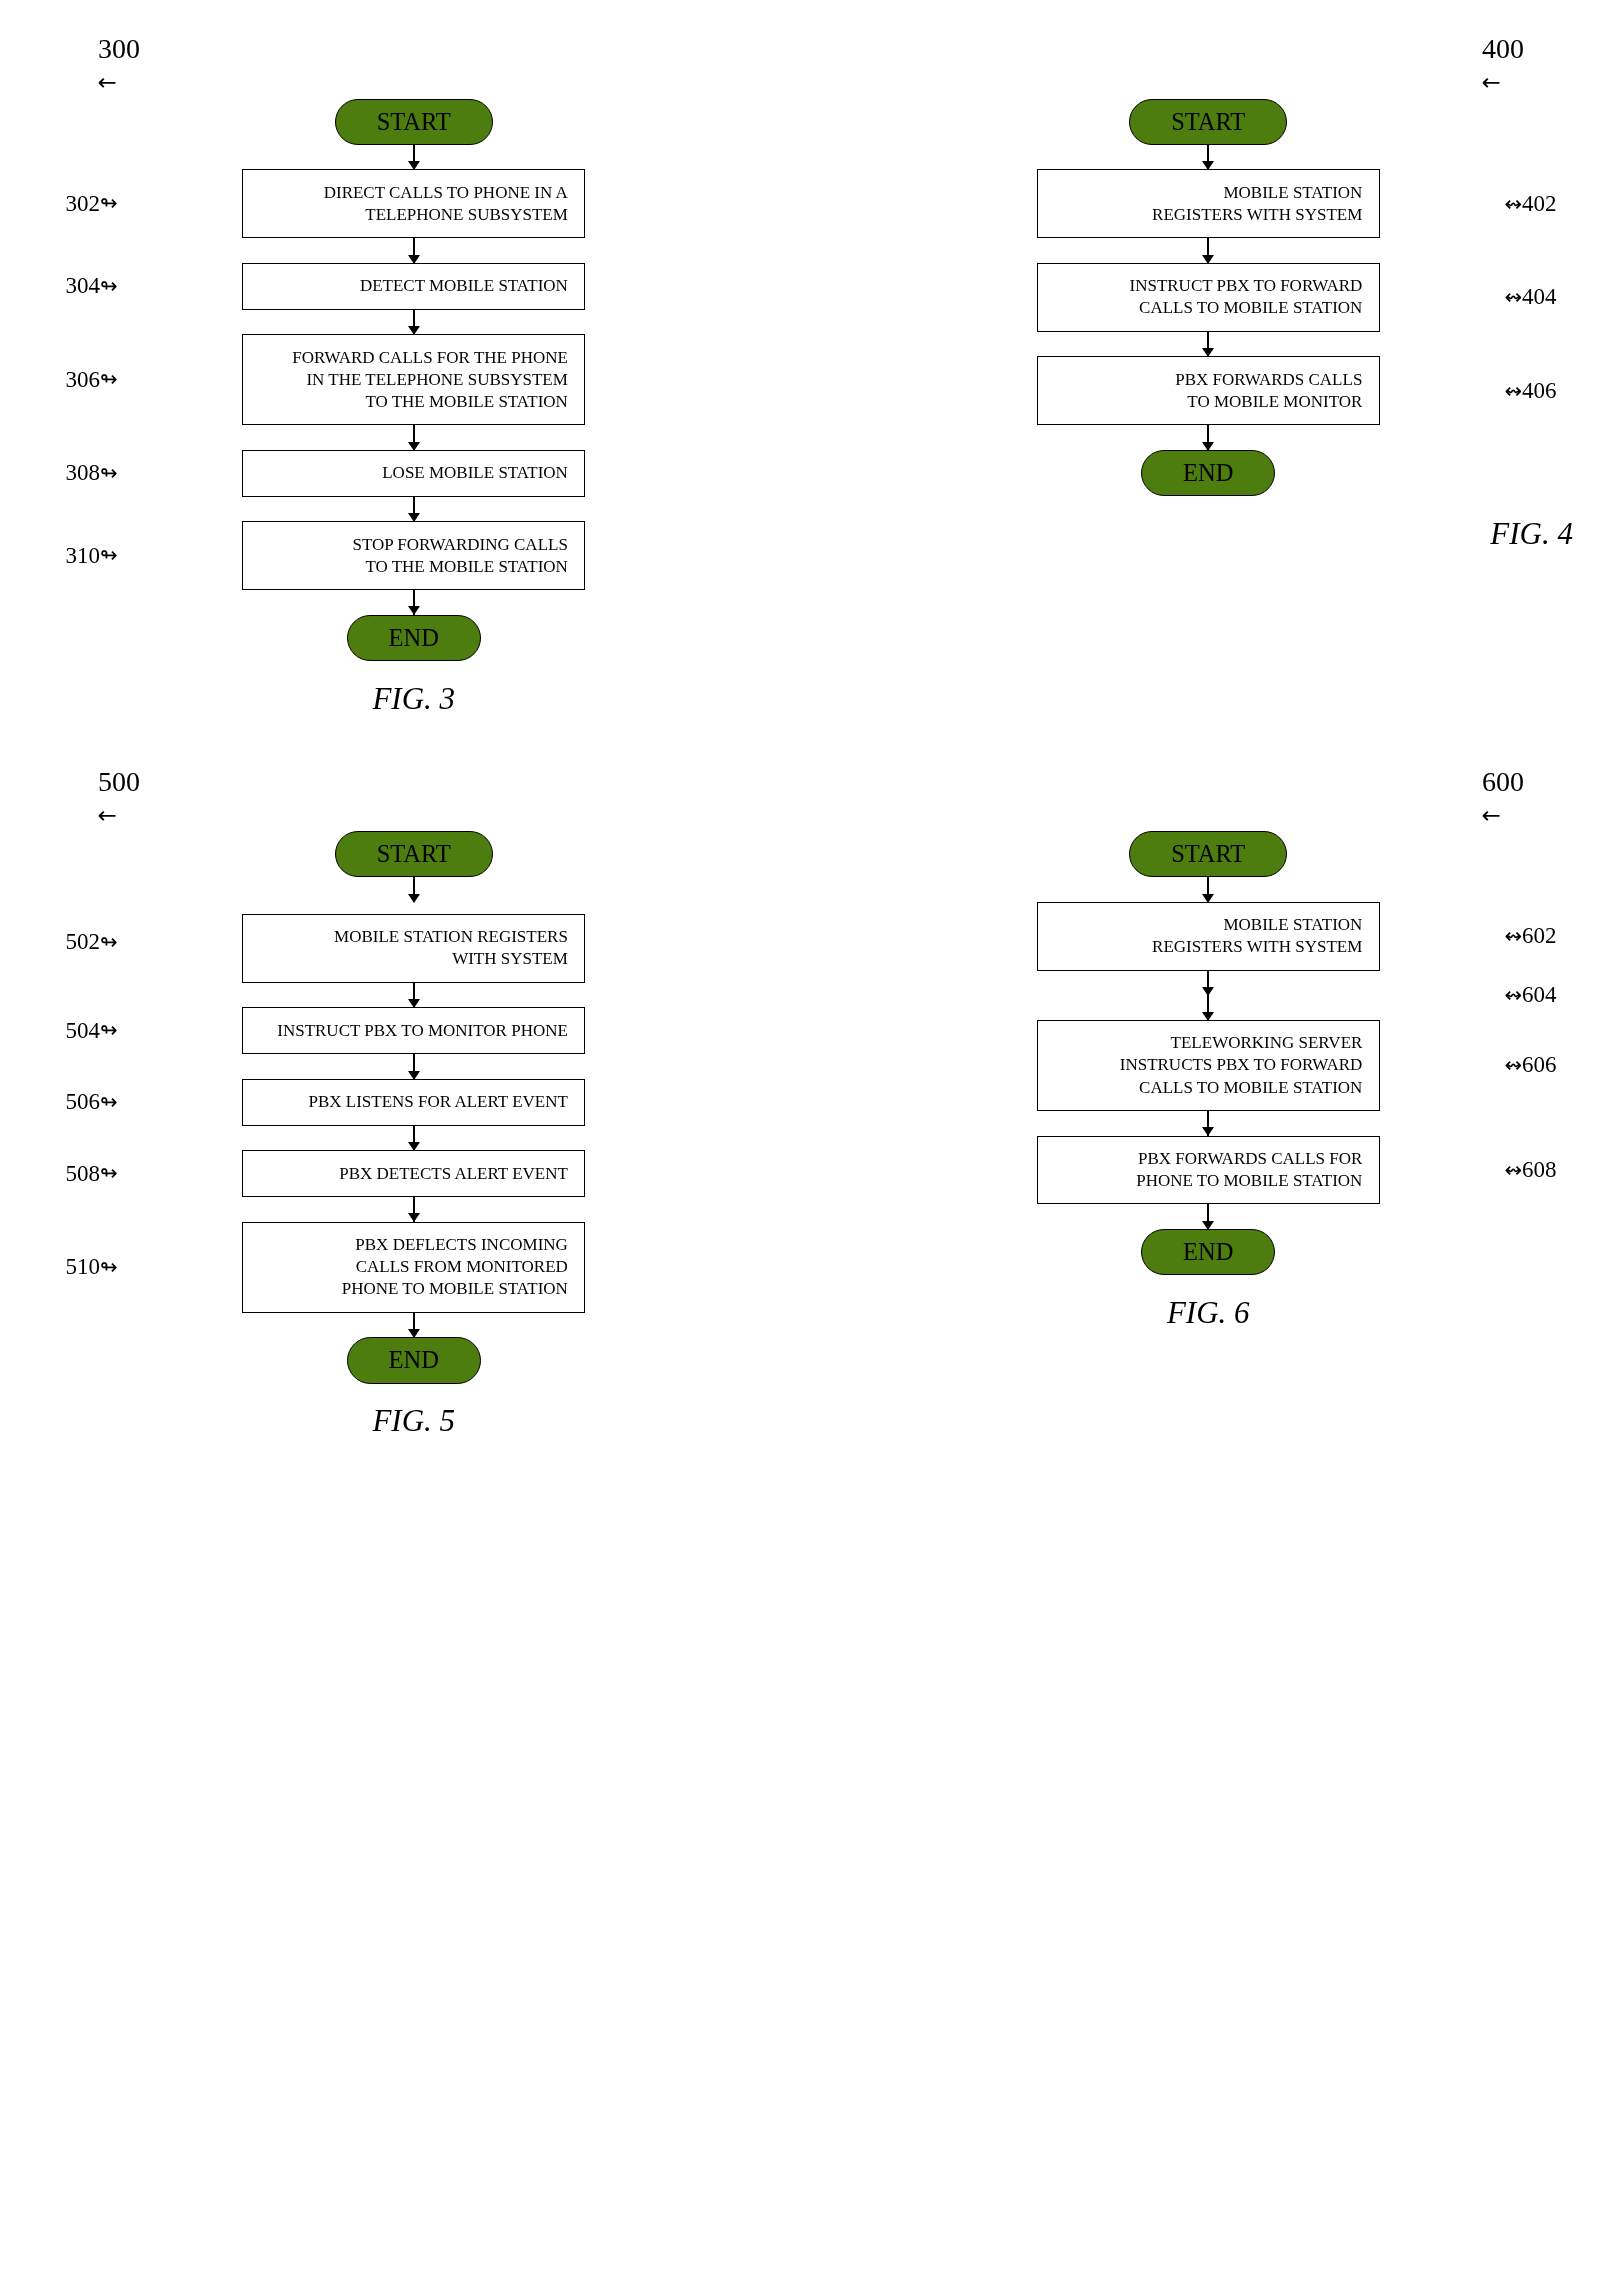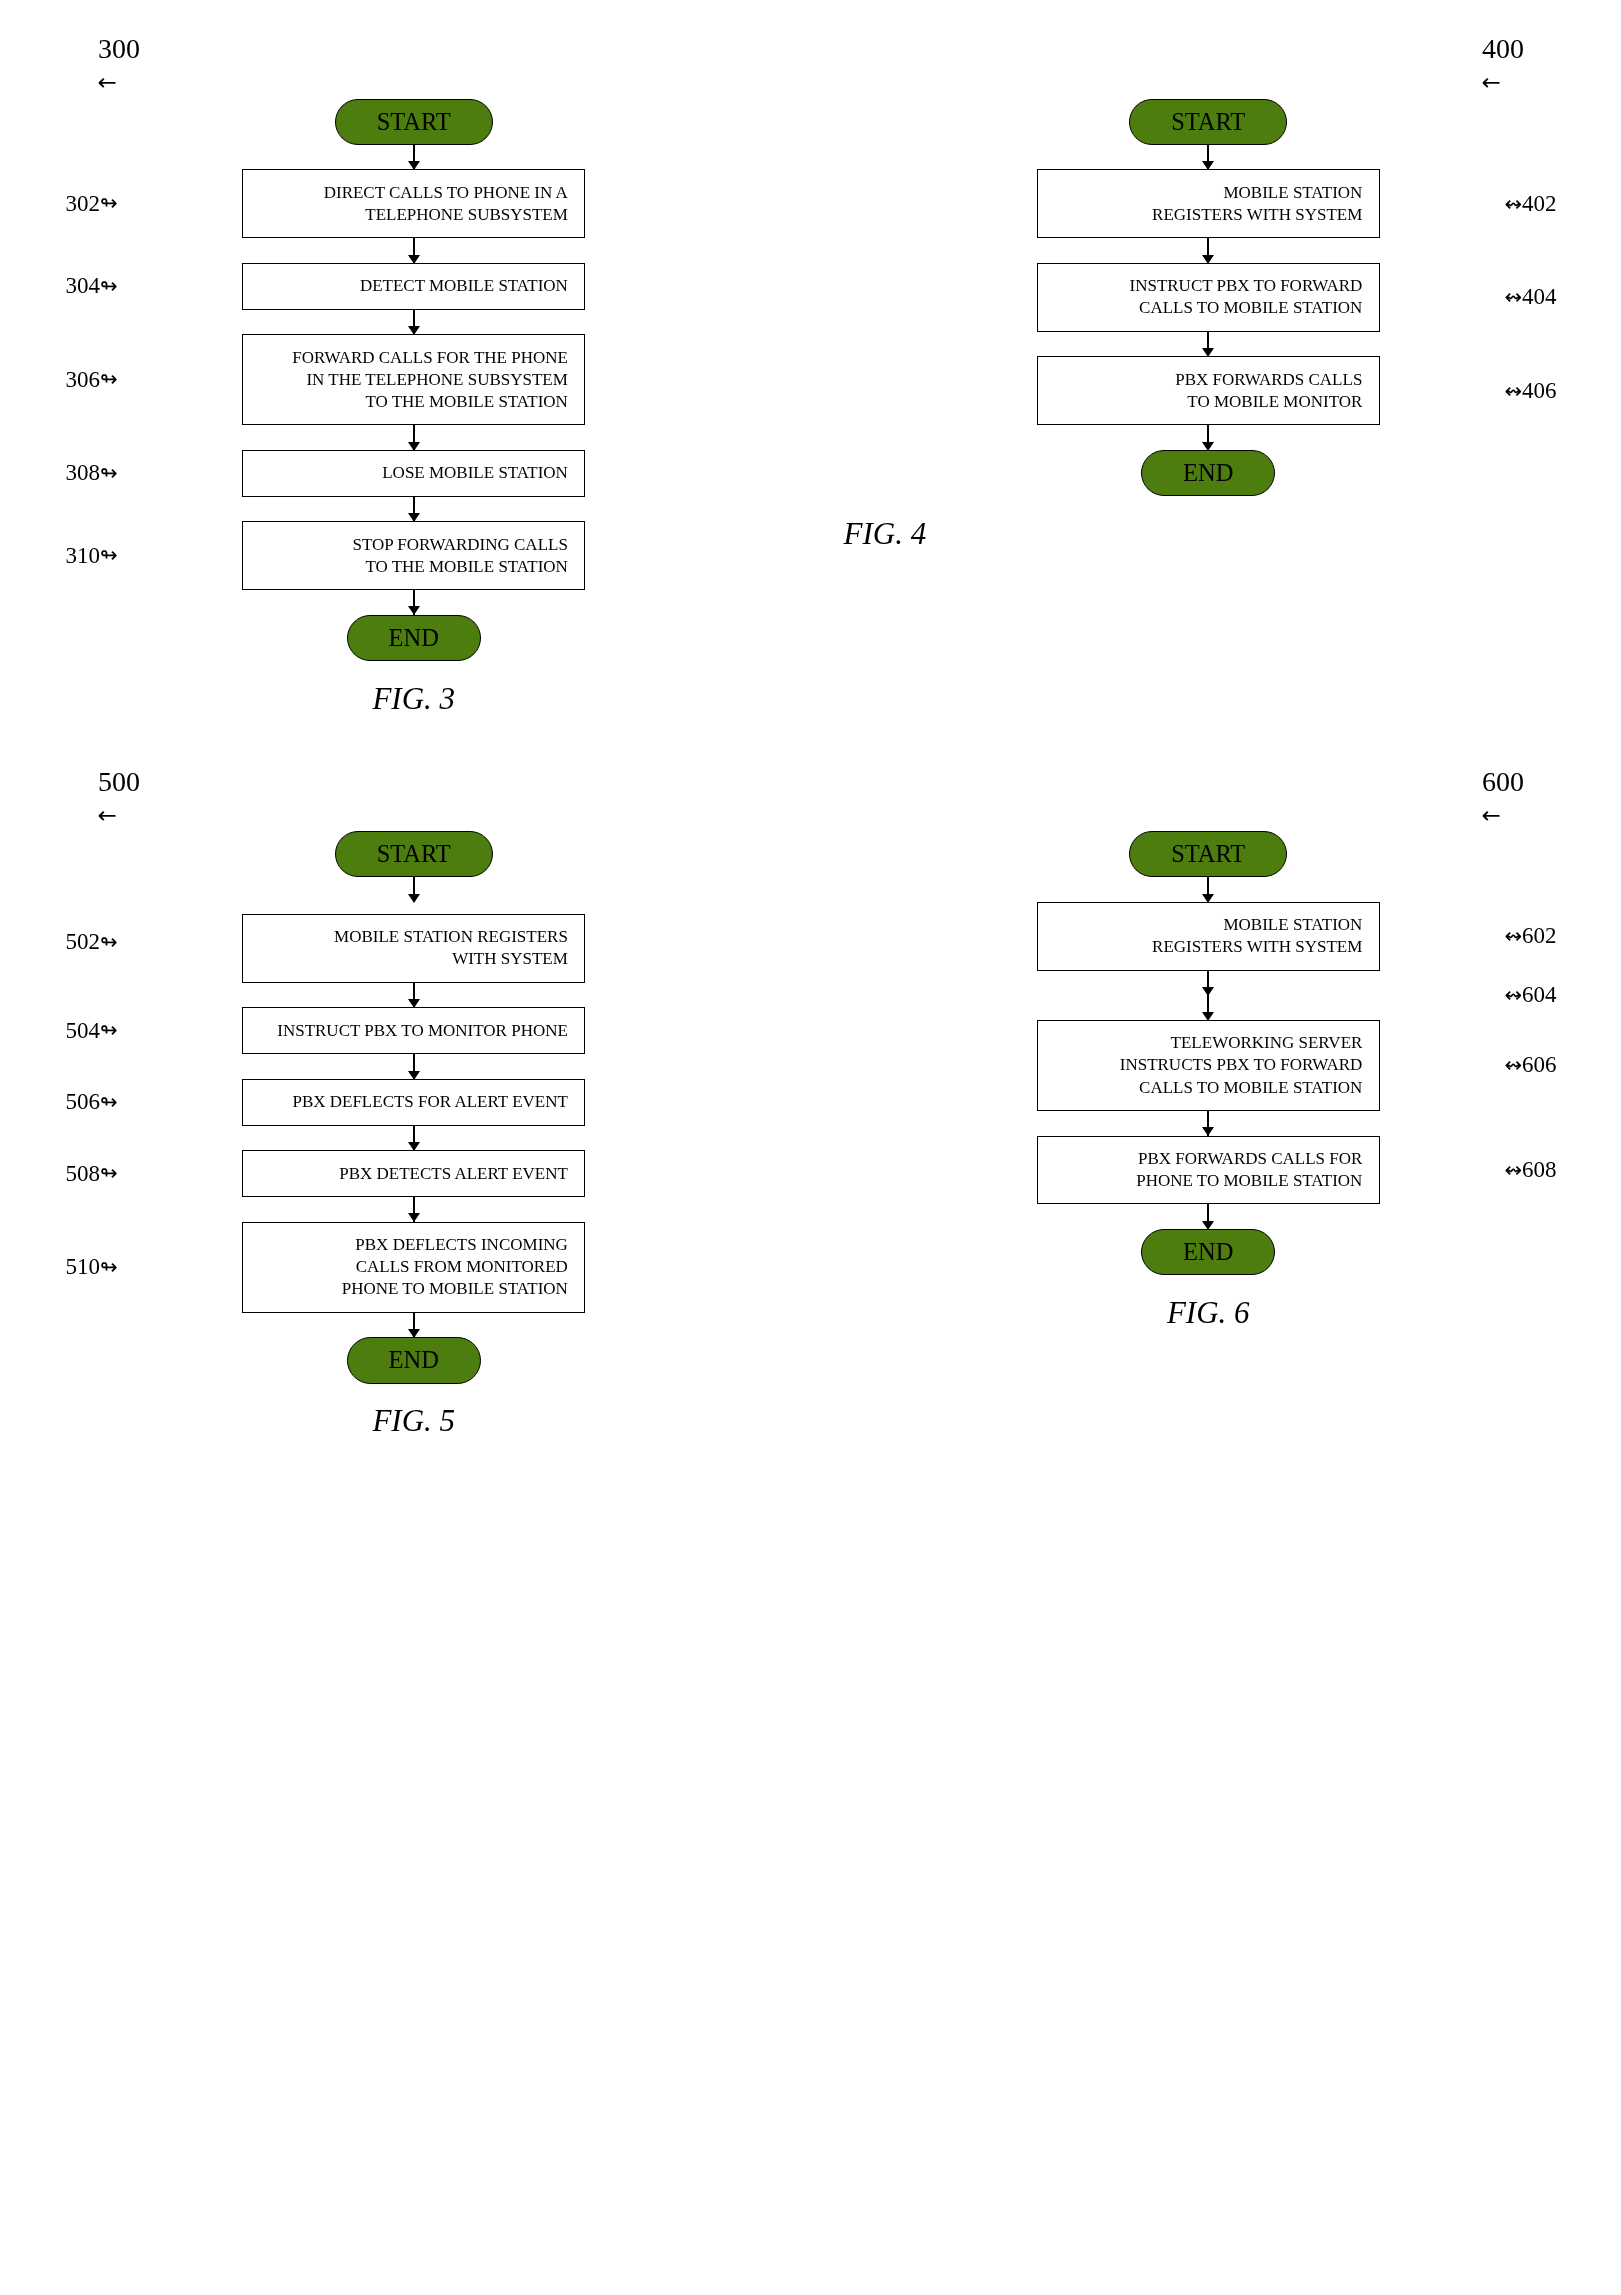--- a/index.html
+++ b/index.html
@@ -222,21 +222,21 @@
         <div class="step-row">
           <div class="node-process node-process-wide" style="white-space:pre-line;">PBX FORWARDS CALLS
 TO MOBILE MONITOR</div>
           <div class="step-label-right"><span class="tick">↭</span>406</div>
         </div>
         <div class="arrow arrow-line" style="height:24.5px;"></div>
 
         <div class="node-terminal">END</div>
       </div>
     </div>
-    <div class="fig-label" style="width:100%; text-align:left;">FIG. 4</div>
+    <div class="fig-label" style="width:100%; text-align:right;">FIG. 4</div>
   </div>
 
   <div class="diagram">
     <div class="diag-num-container" style="top:0; left:49px;">
       500<br><span class="arrow-diagonal">↙</span>
     </div>
     <div class="diagram-inner" style="margin-top:41px;">
       <div class="flow-container">
 
         <div class="node-terminal">START</div>
@@ -250,21 +250,21 @@
         <div class="arrow arrow-line" style="height:24.5px;"></div>
 
         <div class="step-row">
           <div class="step-label">504<span class="tick">↬</span></div>
           <div class="node-process node-process-wide">INSTRUCT PBX TO MONITOR PHONE</div>
         </div>
         <div class="arrow arrow-line" style="height:24.5px;"></div>
 
         <div class="step-row">
           <div class="step-label">506<span class="tick">↬</span></div>
-          <div class="node-process node-process-wide">PBX DEFLECTS FOR ALERT EVENT</div>
+          <div class="node-process node-process-wide">PBX LISTENS FOR ALERT EVENT</div>
         </div>
         <div class="arrow arrow-line" style="height:24.5px;"></div>
 
         <div class="step-row">
           <div class="step-label">508<span class="tick">↬</span></div>
           <div class="node-process node-process-wide">PBX DETECTS ALERT EVENT</div>
         </div>
         <div class="arrow arrow-line" style="height:24.5px;"></div>
 
         <div class="step-row">

